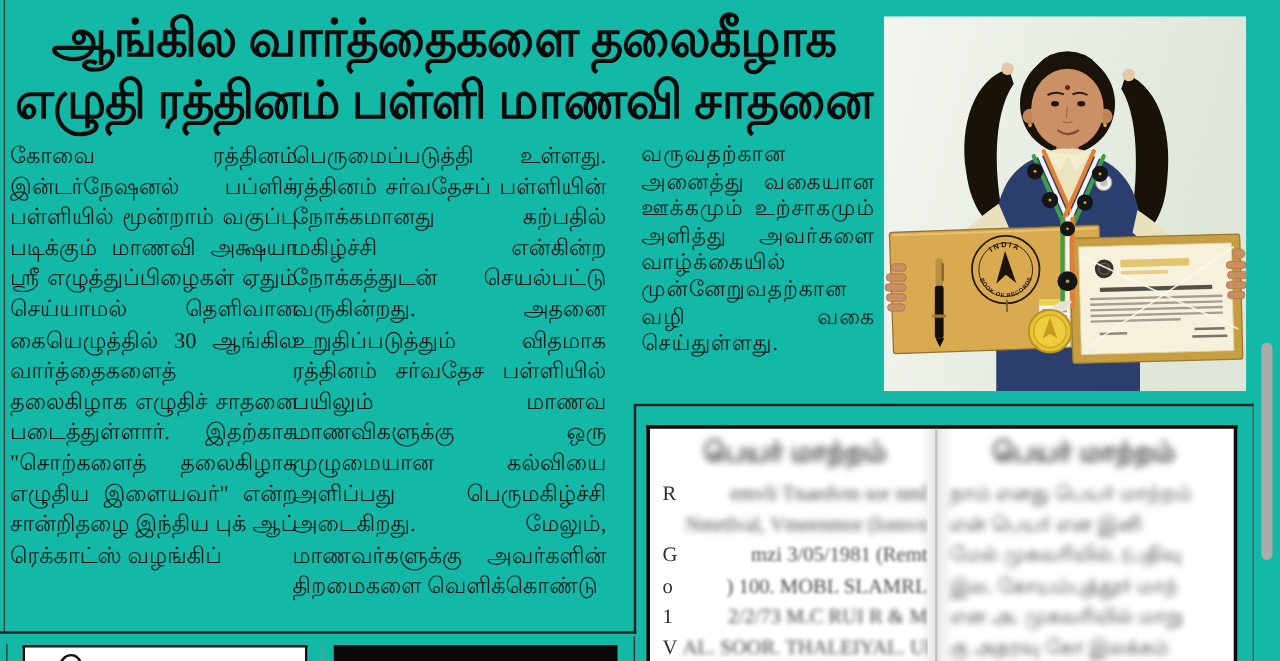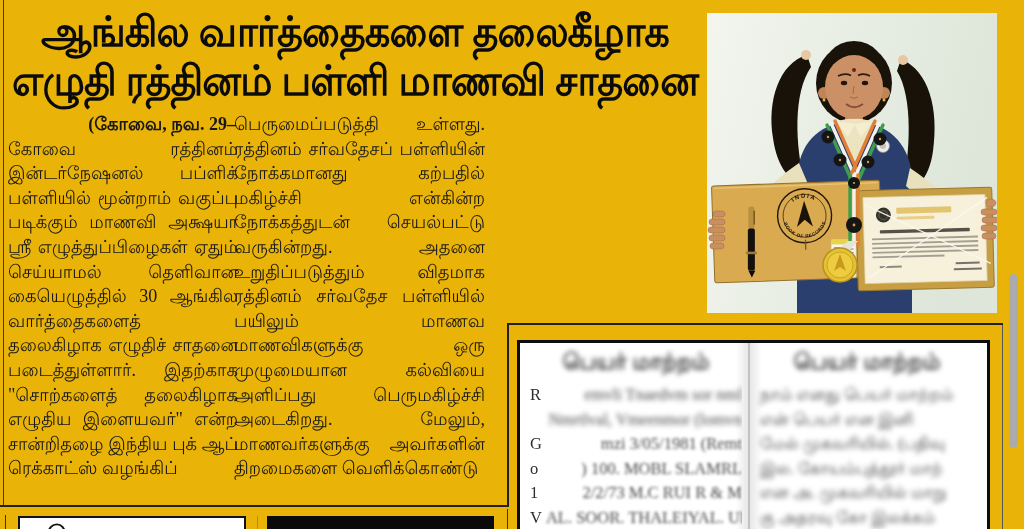--- a/index.html
+++ b/index.html
@@ -1,16 +1,16 @@
 <!DOCTYPE html>
 <html><head>
 <meta charset="utf-8">
 <style>
   html,body{margin:0;padding:0;background:#ffffff;}
-  .page{position:relative;width:1024px;height:529px;background:#eab308;overflow:hidden;
+  .page{position:relative;width:1024px;height:529px;background:#14b8a6;overflow:hidden;
         font-family:"Liberation Serif","DejaVu Serif",serif;color:#101010;}
 
   
   .rule{position:absolute;background:#3a3a3a;}
   .rule-left{left:3px;top:0;width:1px;height:507px;}
   .rule-bottom{left:0;top:505px;width:509px;height:2px;background:#222;}
   .rule-mid-vert{left:507px;top:324px;width:2px;height:183px;background:#222;}
   .rule-photo-bottom{left:507px;top:323px;width:496px;height:2px;background:#222;}
   .rule-right-col{left:1002px;top:325px;width:1px;height:204px;background:#555;}
 
@@ -75,25 +75,27 @@
   <div class="rule rule-mid-vert"></div>
   <div class="rule rule-photo-bottom"></div>
   <div class="rule rule-right-col"></div>
 
   <div class="headline">
     <div>ஆங்கில வார்த்தைகளை தலைகீழாக</div>
     <div>எழுதி ரத்தினம் பள்ளி மாணவி சாதனை</div>
   </div>
 
   <div class="col col1">
-    <div class="dateline">(கோவை, நவ. 29–</div>
     <p>கோவை ரத்தினம் இன்டர்நேஷனல் பப்ளிக் பள்ளியில் மூன்றாம் வகுப்பு படிக்கும் மாணவி அக்ஷயா ஸ்ரீ எழுத்துப்பிழைகள் ஏதும் செய்யாமல் தெளிவான கையெழுத்தில் 30 ஆங்கில வார்த்தைகளைத் தலைகிழாக எழுதிச் சாதனை படைத்துள்ளார். இதற்காக "சொற்களைத் தலைகிழாக எழுதிய இளையவர்" என்ற சான்றிதழை இந்திய புக் ஆப் ரெக்காட்ஸ் வழங்கிப்</p>
   </div>
   <div class="col col2">
     <p>பெருமைப்படுத்தி உள்ளது. ரத்தினம் சர்வதேசப் பள்ளியின் நோக்கமானது கற்பதில் மகிழ்ச்சி என்கின்ற நோக்கத்துடன் செயல்பட்டு வருகின்றது. அதனை உறுதிப்படுத்தும் விதமாக ரத்தினம் சர்வதேச பள்ளியில் பயிலும் மாணவ மாணவிகளுக்கு ஒரு முழுமையான கல்வியை அளிப்பது பெருமகிழ்ச்சி அடைகிறது. மேலும், மாணவர்களுக்கு அவர்களின் திறமைகளை வெளிக்கொண்டு</p>
+  </div>
+  <div class="col col3">
+    <p>வருவதற்கான அனைத்து வகையான ஊக்கமும் உற்சாகமும் அளித்து அவர்களை வாழ்க்கையில் முன்னேறுவதற்கான வழி வகை செய்துள்ளது.</p>
   </div>
 
   <div class="photo">
     <svg width="290" height="300" viewBox="0 0 290 300" xmlns="http://www.w3.org/2000/svg">
       <defs>
         <linearGradient id="wallGrad" x1="0" y1="0" x2="1" y2="0.25">
           <stop offset="0" stop-color="#f3f5ee"></stop>
           <stop offset="1" stop-color="#dde6d9"></stop>
         </linearGradient>
         <path id="arcTop" d="M 80,203 A 18,18 0 0 1 116,203" fill="none"></path>

